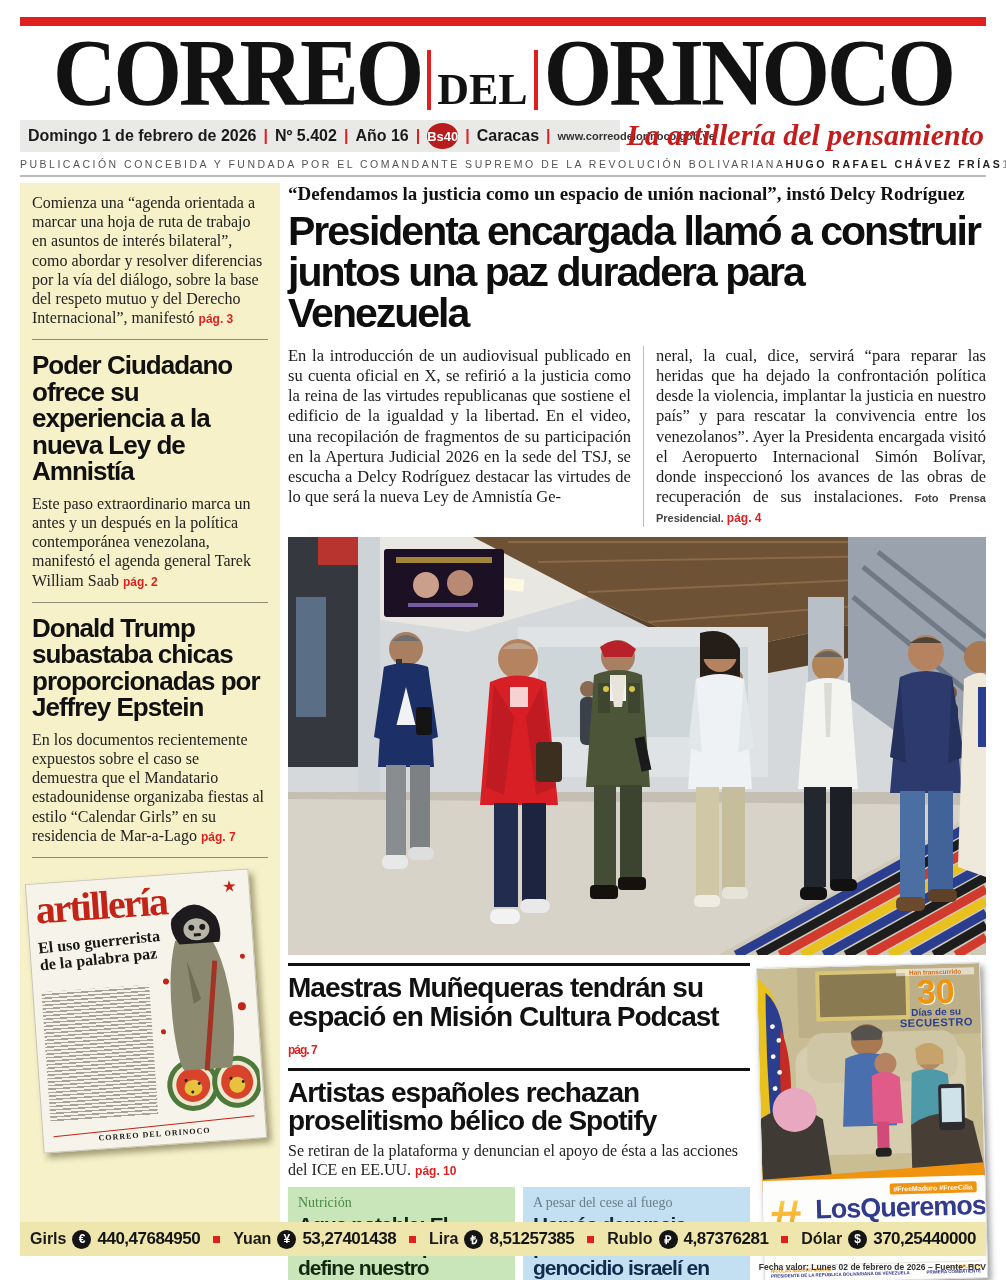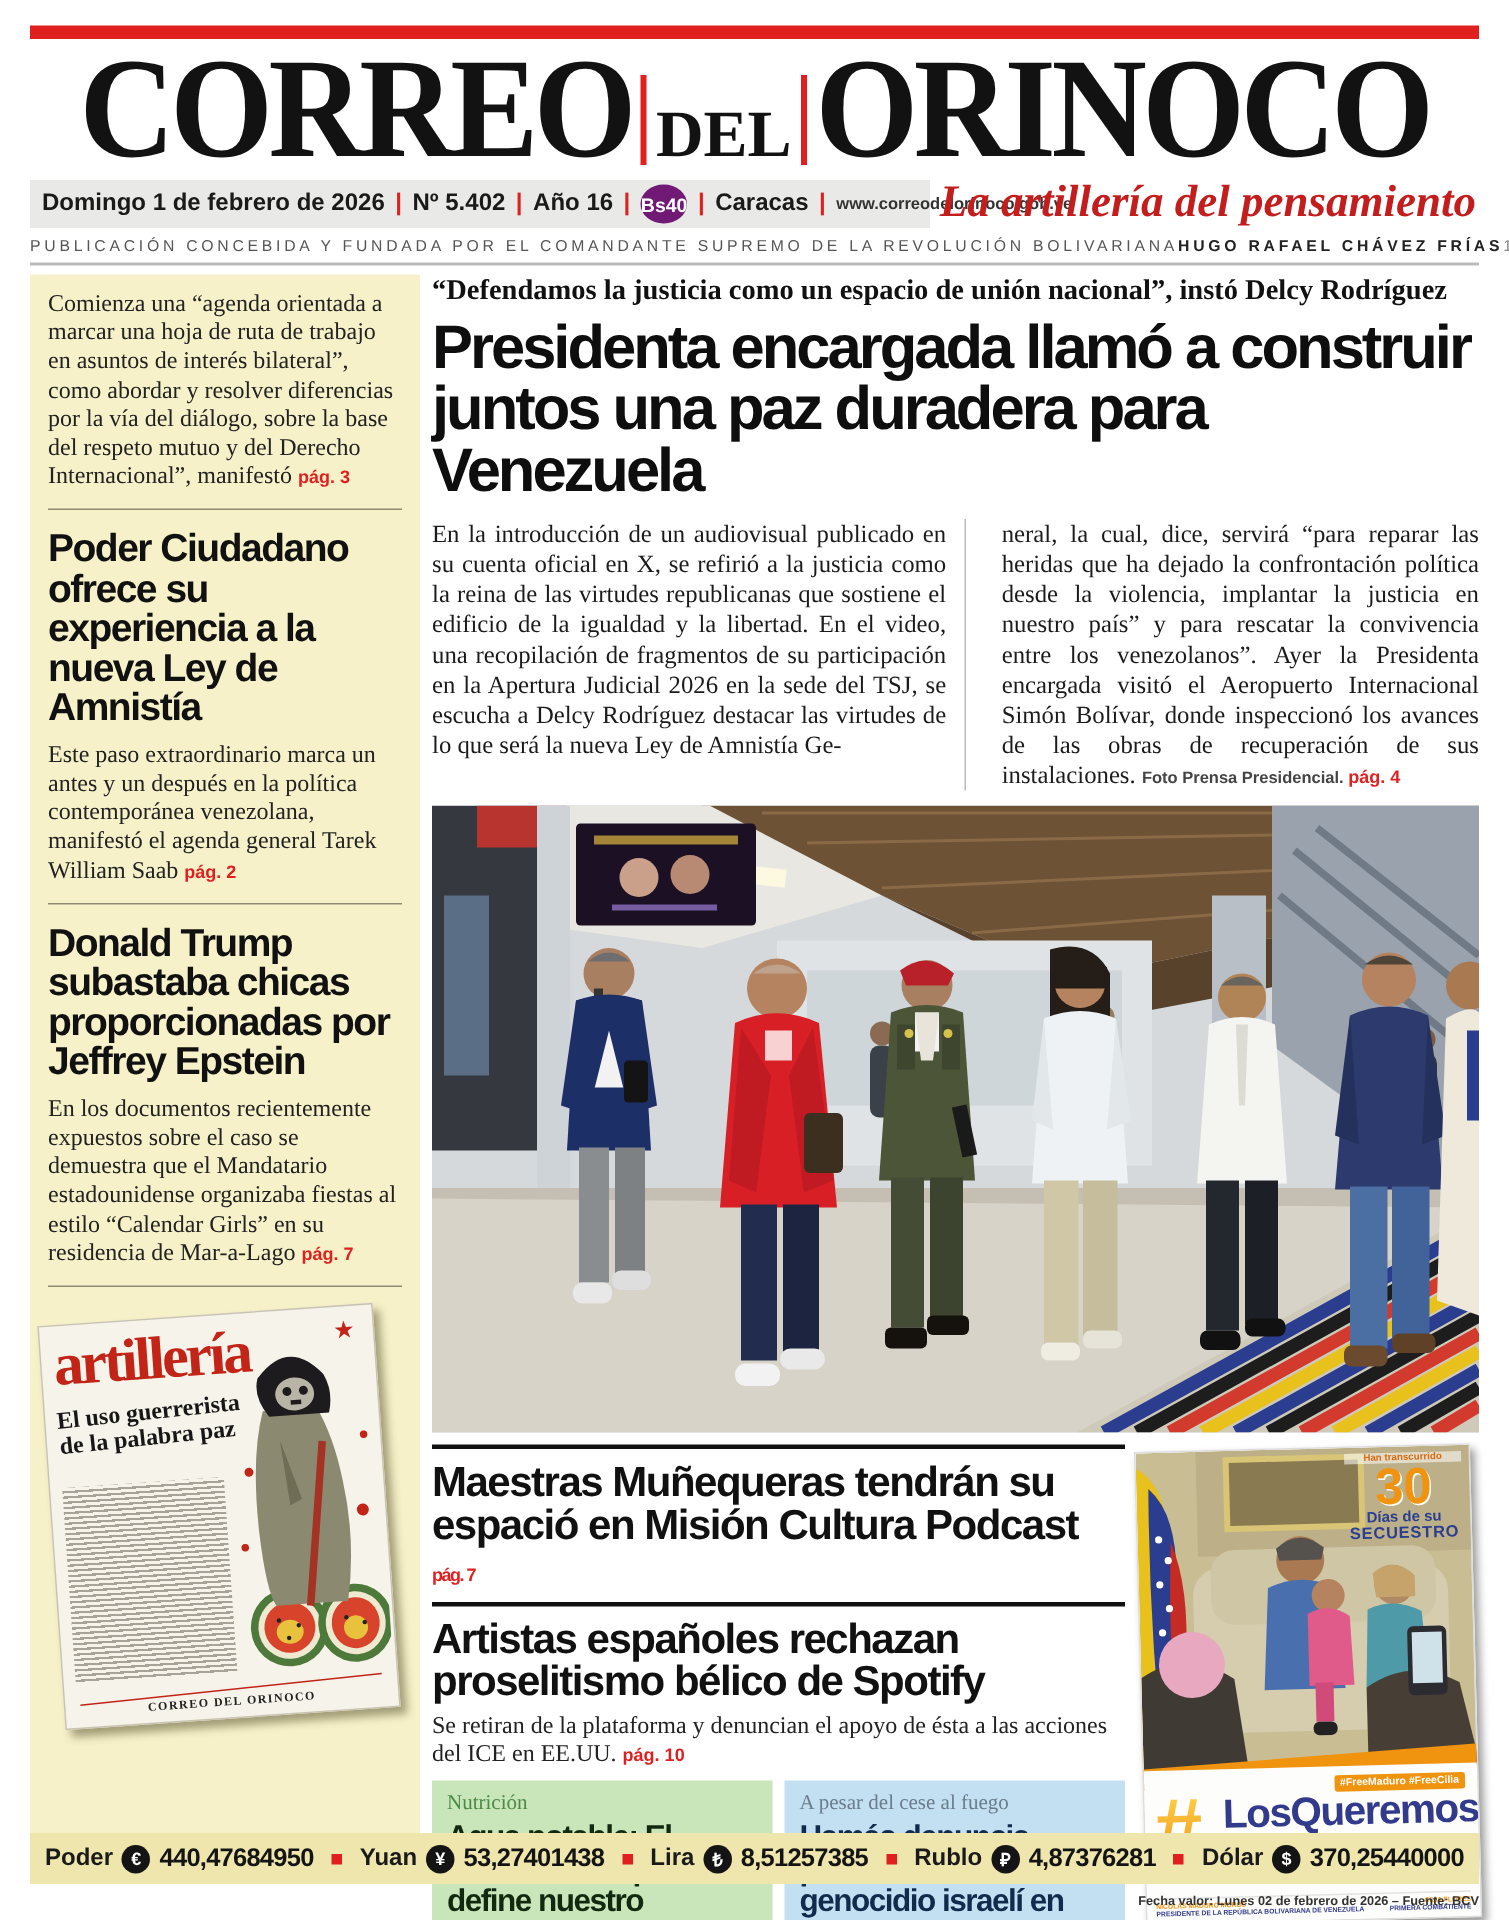--- a/index.html
+++ b/index.html
@@ -10,21 +10,21 @@
   
   .topbar { position:absolute; left:20px; right:20px; top:17px; height:9px; background:#e01f1f; }
   .masthead { position:absolute; left:22px; right:22px; top:32px; height:86px; display:flex; align-items:flex-end; justify-content:center; }
   .mast-word { font-family:"Liberation Serif",serif; font-weight:bold; color:#121212; font-size:88px; line-height:0.92; letter-spacing:-3px; transform:scaleY(1.08); transform-origin:bottom; }
   .mast-del { font-family:"Liberation Serif",serif; font-weight:bold; color:#121212; font-size:44px; line-height:1; padding-bottom:6px; }
   .mast-sep { width:4px; height:60px; background:#e01f1f; margin:0 6px 8px 6px; }
   .mast-group { display:flex; align-items:flex-end; }
 
   .dateline { position:absolute; left:20px; top:120px; width:600px; height:32px; background:#e9e9e7; display:flex; align-items:center; padding:0 8px; gap:7px; font-size:16px; font-weight:bold; color:#1a1a1a; white-space:nowrap; }
   .dl-sep { color:#e01f1f; font-weight:bold; }
-  .price-pill { background:#701a75; color:#fff; border-radius:50%; width:34px; height:26px; display:flex; align-items:center; justify-content:center; font-size:13px; font-weight:bold;text-align:center; }
+  .price-pill { background:#b91c1c; color:#fff; border-radius:50%; width:34px; height:26px; display:flex; align-items:center; justify-content:center; font-size:13px; font-weight:bold;text-align:center; }
   .site { font-size:11px; font-weight:bold; color:#333; }
   .tagline { position:absolute; right:22px; top:118px; font-family:"Liberation Serif",serif; font-weight:bold; font-style:italic; color:#c41d1d; font-size:30px; }
 
   .founderline { position:absolute; left:20px; right:20px; top:158px; border-bottom:2px solid #bbb; padding-bottom:5px; font-size:10.5px; letter-spacing:2.5px; color:#555; display:flex; justify-content:space-between; white-space:nowrap; }
   .founder-name { color:#222; font-weight:bold; }
   .founder-years { color:#888; }
 
   
   .sidebar { position:absolute; left:20px; top:183px; width:260px; bottom:55px; background:#f6f1c8; padding:10px 12px 0 12px; }
   .main { position:absolute; left:288px; top:183px; width:698px; }
@@ -45,21 +45,21 @@
      background:repeating-linear-gradient(#f6f3ea 0 2px, #9a958a 2px 3.5px); opacity:.85; }
   .ins-monk { position:absolute; right:2px; top:26px; }
   .ins-footer { position:absolute; bottom:6px; left:0; right:0; text-align:center; font-family:"Liberation Serif",serif; font-weight:bold; font-size:8px; color:#222; letter-spacing:1px; }
   .ins-rule { position:absolute; bottom:18px; left:10px; right:10px; border-top:1.5px solid #c22418; transform:rotate(-2deg); }
 
   
   .kicker { font-family:"Liberation Serif",serif; font-weight:bold; font-size:19px; color:#111; }
   .lead-head { font-weight:bold; font-size:41px; line-height:1.0; letter-spacing:-2px; color:#0e0e0e; margin-top:6px; }
   .lead-body { display:flex; margin-top:12px; }
   .lead-col { font-family:"Liberation Serif",serif; font-size:16.5px; line-height:1.22; color:#1b1b1b; text-align:justify; width:50%; }
-  .lead-col + .lead-col { border-left:1px solid #bbb; padding-left:24px; margin-left:12px; }
+  .lead-col + .lead-col { border-left:1px solid #bbb; padding-left:12px; margin-left:12px; }
   .credit { font-size:11px; font-weight:bold; color:#444; letter-spacing:0; font-family:"Liberation Sans",sans-serif; }
 
   .photo { margin-top:10px; width:698px; height:418px; background:#cfd2d6; position:relative; overflow:hidden; }
 
   
   .below { display:flex; margin-top:8px; gap:10px; }
   .stories-col { width:462px; }
   .story { border-top:3px solid #111; padding-top:5px; margin-bottom:8px; }
   .story-kicker { font-family:"Liberation Serif",serif; font-size:16px; color:#333; }
   .story-head { font-weight:bold; font-size:28px; line-height:1.02; letter-spacing:-1px; color:#111; margin-top:3px; }
@@ -465,21 +465,21 @@
               </div>
             </div>
           </div>
         </div>
       </div>
     </div>
   </div>
 
   <div class="currency">
     <div class="cur-item">
-      <span class="cur-label">Poder</span>
+      <span class="cur-label">Girls</span>
       <span class="cur-sym">€</span>
       <span class="cur-val">440,47684950</span>
     </div>
     <span class="cur-bullet"></span>
     <div class="cur-item">
       <span class="cur-label">Yuan</span>
       <span class="cur-sym">¥</span>
       <span class="cur-val">53,27401438</span>
     </div>
     <span class="cur-bullet"></span>

